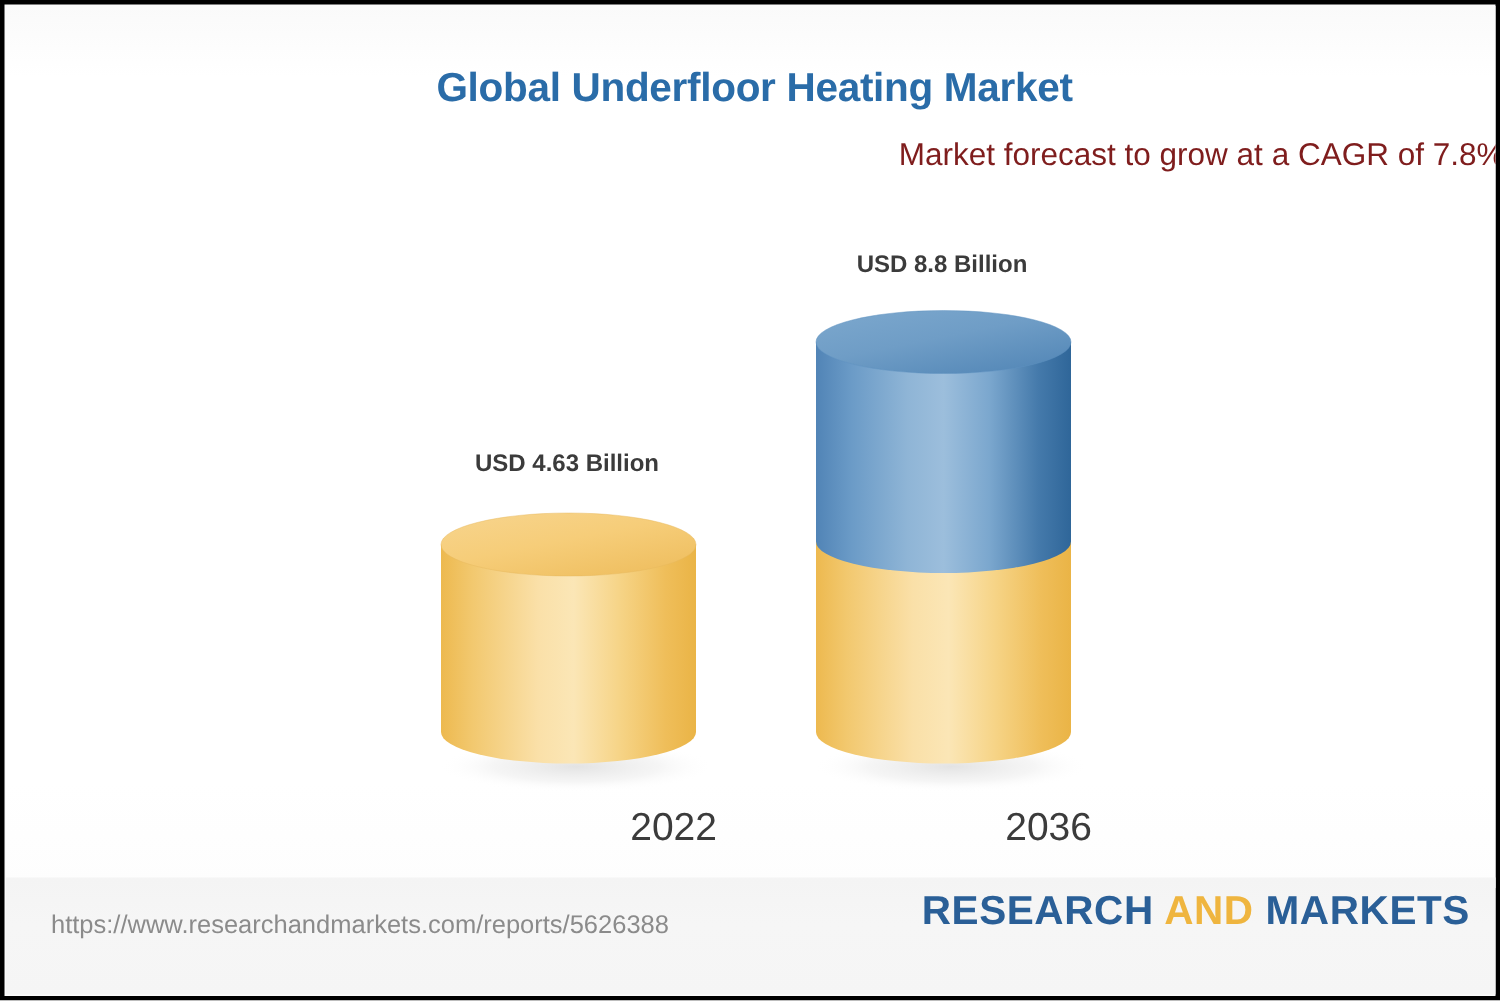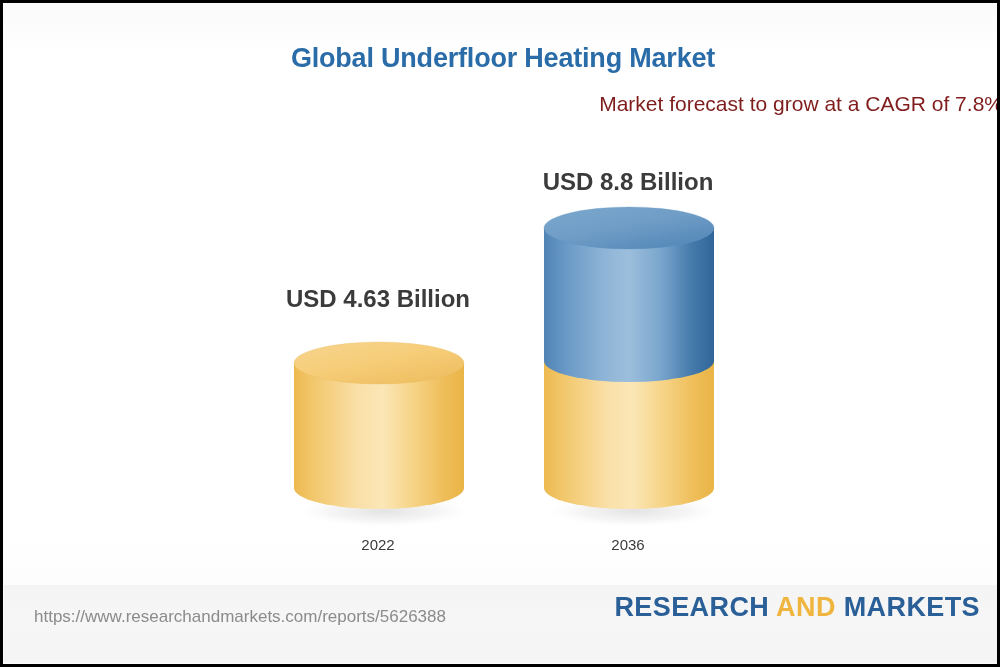--- a/index.html
+++ b/index.html
@@ -66,29 +66,29 @@
     height: 588px;
   }
 
   .cyl {
     position: absolute;
   }
 
   .value-label {
     position: absolute;
     text-align: center;
-    font-size: 24px;
+    font-size: 16px;
     font-weight: bold;
     color: #3b3b3b;
     white-space: nowrap;
   }
   .cat-label {
     position: absolute;
-    text-align: center;
-    font-size: 15px;
+    text-align: right;
+    font-size: 26px;
     font-weight: normal;
     color: #3b3b3b;
     white-space: nowrap;
   }
 
   
   .footer {
     position: absolute;
     left: 1px;
     bottom: 1px;
@@ -167,21 +167,21 @@
       </defs>
 
       <ellipse cx="98" cy="178" rx="92" ry="17" fill="url(#shadow22)"></ellipse>
 
       <path d="M8,30 L8,155 A85,21 0 0 0 178,155 L178,30 Z" fill="url(#goldBody)"></path>
 
       <ellipse cx="93" cy="30" rx="85" ry="21" fill="url(#goldTop)"></ellipse>
       <ellipse cx="93" cy="30" rx="85" ry="21" fill="none" stroke="#e7b95e" stroke-width="0.6" opacity="0.5"></ellipse>
     </svg>
 
-    <div class="value-label" style="left:255px; top:282px; width:240px;">USD 4.63 Billion</div>
+    <div class="value-label" style="left:255px; top:298px; width:240px;">USD 4.63 Billion</div>
 
     <div class="cat-label" style="left:275px; top:533px; width:200px;">2022</div>
 
     <svg class="cyl" style="left:533px; top:195px;" width="186" height="335" viewBox="0 0 186 335">
       <defs>
         <linearGradient id="blueBody" x1="0" y1="0" x2="1" y2="0">
           <stop offset="0%" stop-color="#5184b6"></stop>
           <stop offset="14%" stop-color="#6b9bc7"></stop>
           <stop offset="36%" stop-color="#8fb5d6"></stop>
           <stop offset="50%" stop-color="#9cbedc"></stop>

